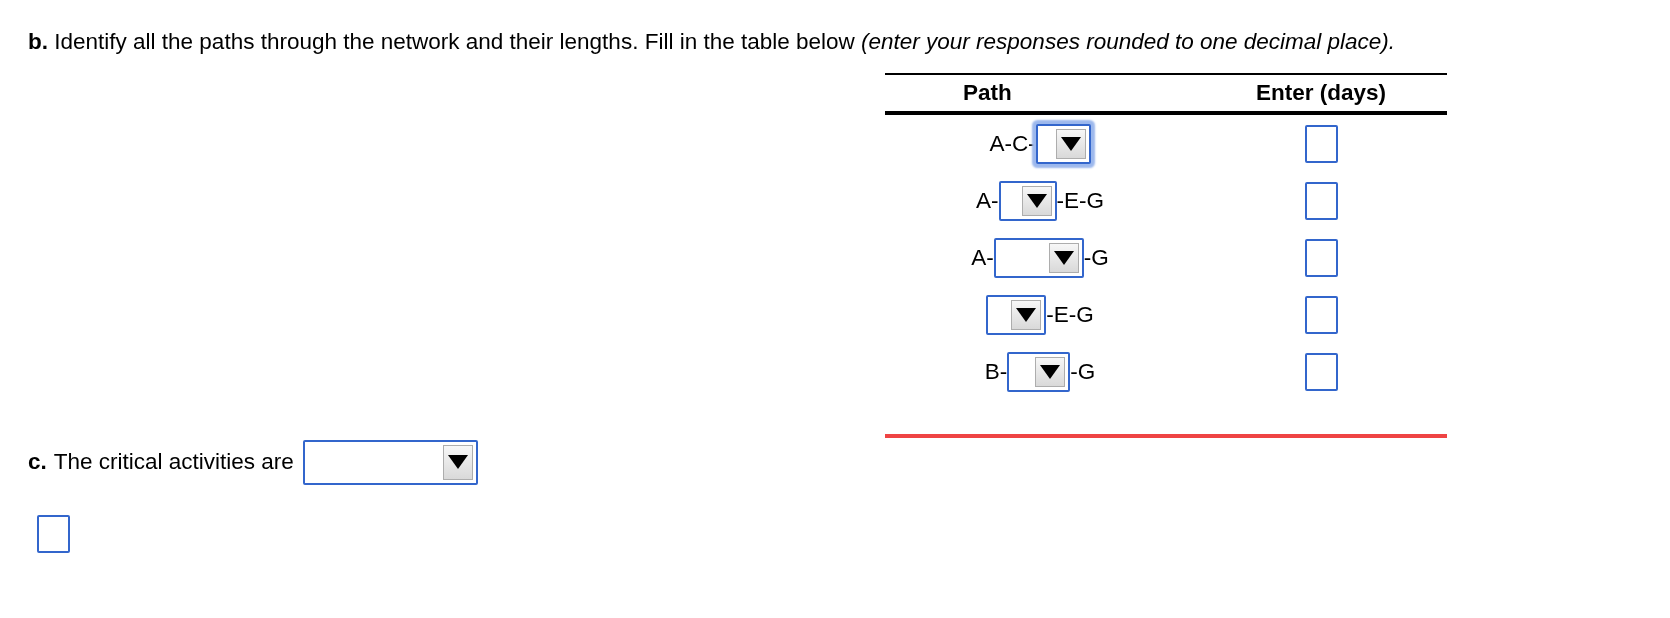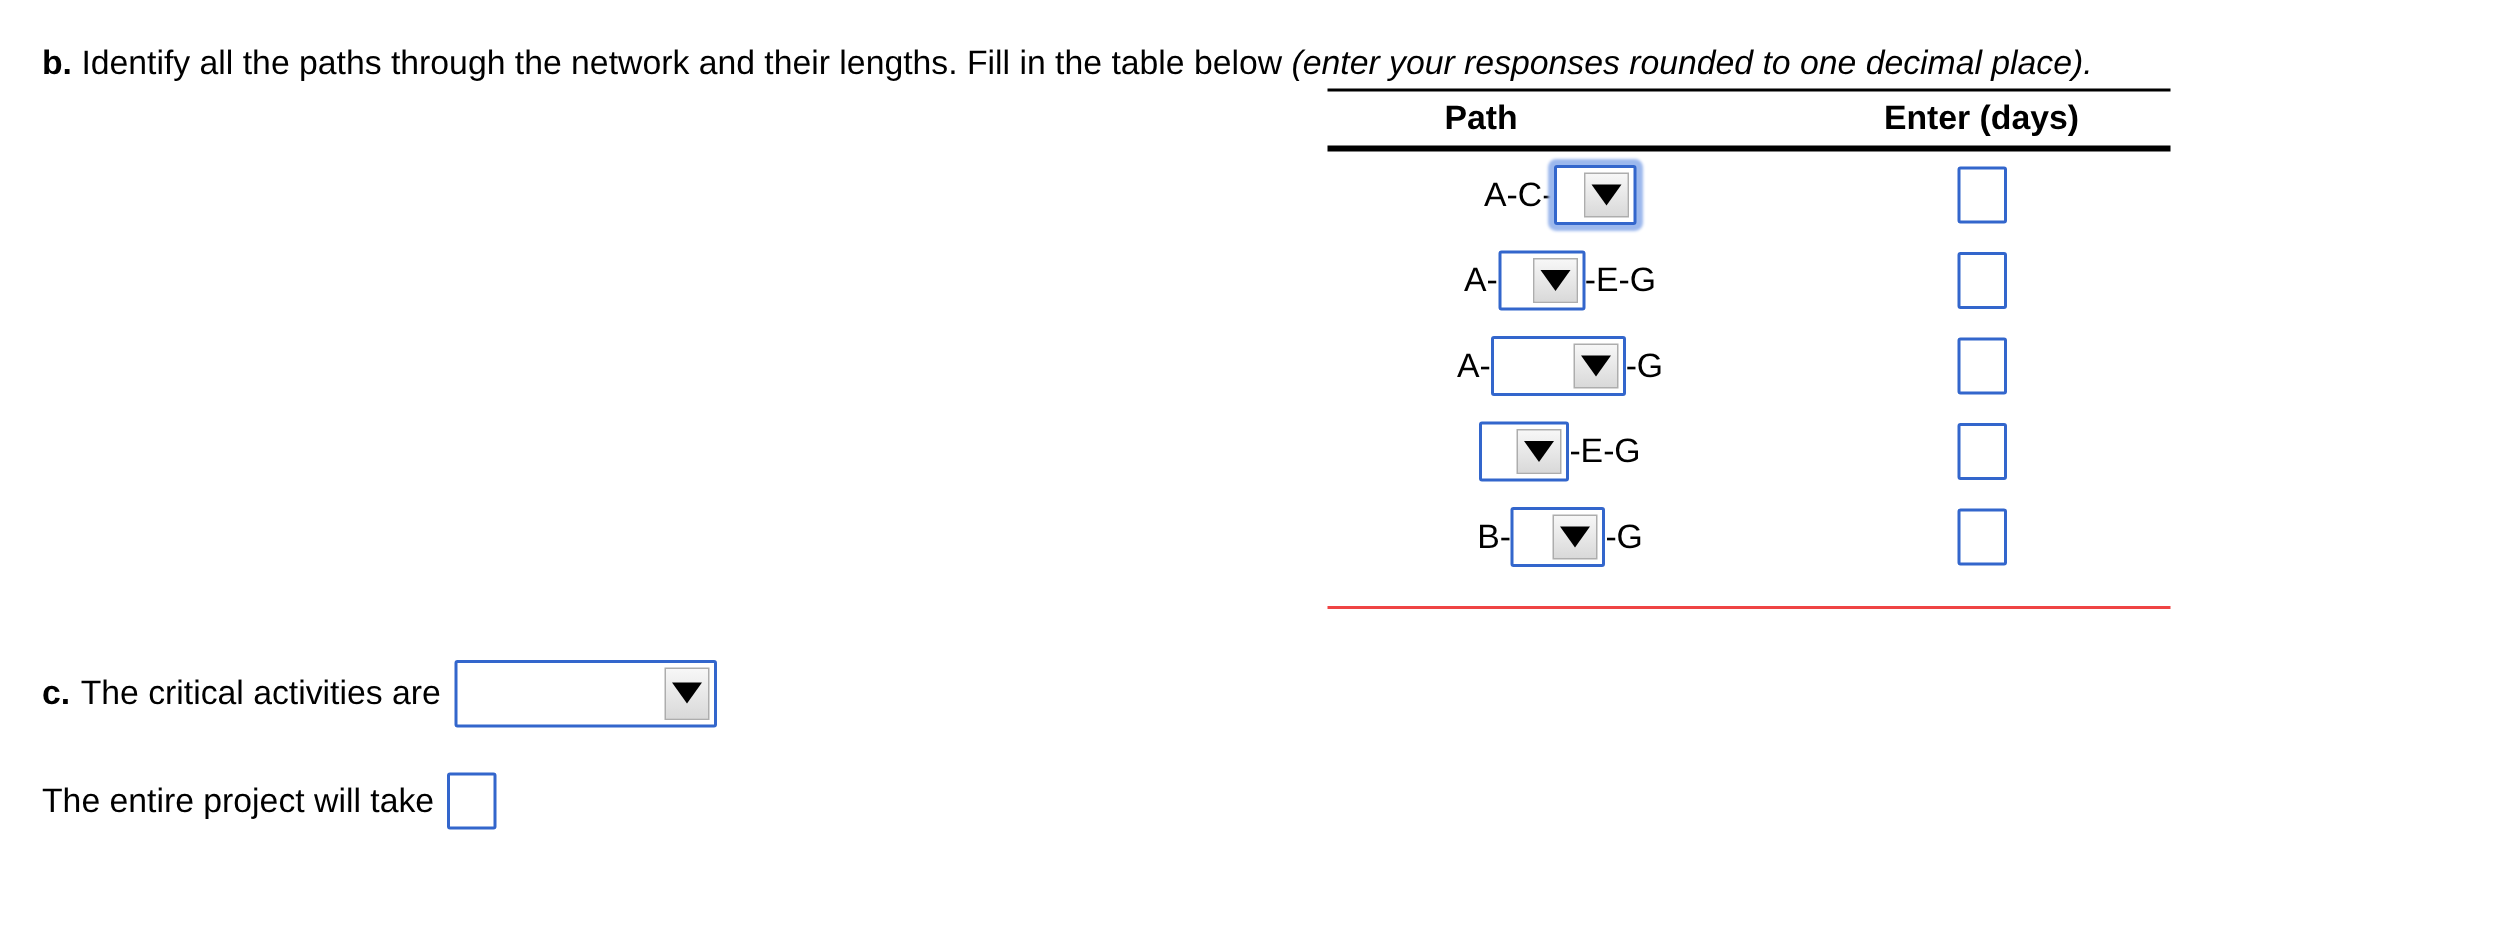--- a/index.html
+++ b/index.html
@@ -20,39 +20,39 @@
     line-height: 30px;
     white-space: nowrap;
     margin-top: 10px;
   }
   .bold { font-weight: bold; }
   .italic { font-style: italic; }
 
   
   #paths-table {
     left: 885px;
-    top: 59px;
+    top: 73px;
     width: 562px;
     border-top: 2px solid #000;
-    border-bottom: 2px solid #ef4444;
+    border-bottom: 4px solid #ef4444;
   }
   .thead {
     display: grid;
     grid-template-columns: 310px 252px;
     align-items: center;
     height: 36px;
     border-bottom: 4px solid #000;
   }
   .th {
     font-size: 22.5px;
     font-weight: bold;
   }
   .th-path { justify-self: start; padding-left: 78px; }
   .th-length { justify-self: center; }
-  .tbody { padding-bottom: 18px; }
+  .tbody { padding-bottom: 34px; }
   .trow {
     display: grid;
     grid-template-columns: 310px 252px;
     align-items: center;
     height: 57px;
   }
   .path-cell {
     display: flex;
     align-items: center;
     justify-content: center;
@@ -225,15 +225,14 @@
   <span class="bold gap-r" style="margin-right:7px;">c.</span>
   <span>The critical activities are</span>
   <div class="dropdown dd-w175 gap-l">
     <span class="dd-button">
       <span class="dd-arrow"></span>
     </span>
   </div>
 </div>
 
 <div class="abs qline flex-line" style="left:28px; top:500px; height:48px;">
-  <span>The entire project will take</span>
   <input class="answer-box gap-l" style="margin-right: 9px;" value="">
 </div>
 
 </body></html>

